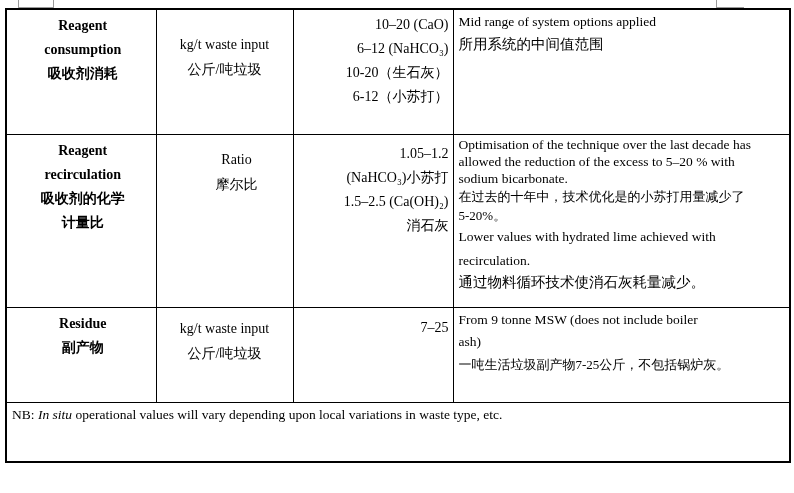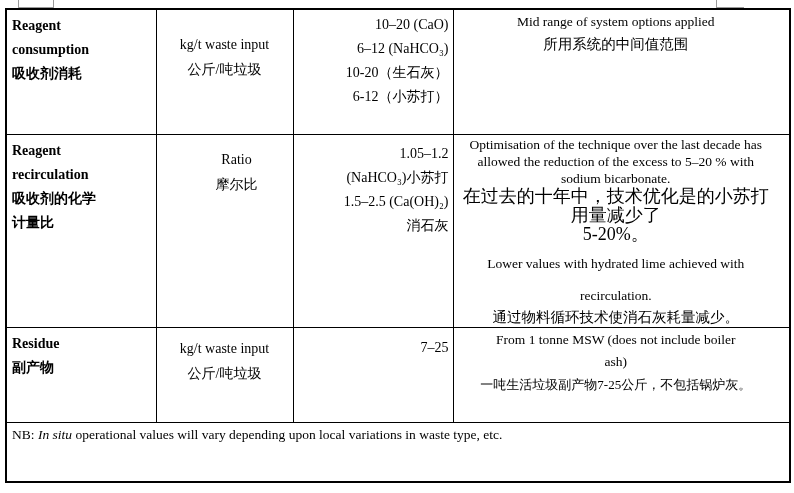--- a/index.html
+++ b/index.html
@@ -19,43 +19,43 @@
     border:2px solid #000;
   }
   td { border:1px solid #000; vertical-align:top; font-size:14px; padding:2px 4px; }
 
   tr.r0 td { height:100px; }
   tr.r1 td { height:158px; }
   tr.r2 td { height:84px; }
   tr.r3 td { height:74px; }
   tr.rf td { height:55px; }
 
-  .c-param { font-weight:bold; padding:4px 2px 0 5px; }
+  .c-param { font-weight:bold; padding:4px 2px 0 5px;text-align:center; }
   .c-param .ln { line-height:24px; }
   tr.r3 .c-param .ln { line-height:21px; }
 
   .c-unit  { text-align:center;margin-top:44px; }
   .c-unit .ln { line-height:25px; }
   .c-value { text-align:right; }
   .c-value .ln { line-height:24px; }
 
   tr.r0 .c-unit  { padding-top:22px; }
   tr.r1 .c-unit  { padding-top:12px;padding-left:28px; }
   tr.r2 .c-unit  { padding-top:8px; }
   tr.r0 .c-value { padding-top:3px; }
   tr.r1 .c-value { padding-top:7px; }
   tr.r2 .c-value { padding-top:8px; }
   tr.r3 .c-unit, tr.r3 .c-value { padding-top:3px; }
 
-  .c-comment { padding:1px 16px 0 5px; font-size:13.5px;text-align:center; }
+  .c-comment { padding:1px 16px 0 5px; font-size:13.5px; }
   .ln-en  { line-height:21px; }
   .ln-cn  { line-height:24px; font-size:14.5px; }
   .ln-tight { line-height:17px; }
-  .ln-cn2 { line-height:19px; font-size:18px; }
-  .ln-sp  { line-height:24px;margin-top:8px; }
+  .ln-cn2 { line-height:19px; font-size:13px; }
+  .ln-sp  { line-height:24px; }
   .ln-cn3 { line-height:19px; font-size:14.5px; }
   .ln-en2 { line-height:22px; }
   .ln-cn4 { line-height:23px; font-size:13px; }
   .ln-en3 { line-height:18px; }
   .ln-cn5 { line-height:20px; font-size:14.5px; }
 
   .c-foot { padding:3px 4px 0 5px; font-size:13.5px; }
   .foot-ln { line-height:17px; }
   .it { font-style:italic; }
 </style>
@@ -133,21 +133,21 @@
         <div class="ln">副产物</div>
       </td>
       <td class="c-unit">
         <div class="ln">kg/t waste input</div>
         <div class="ln">公斤/吨垃圾</div>
       </td>
       <td class="c-value">
         <div class="ln">7–25</div>
       </td>
       <td class="c-comment">
-        <div class="ln-en2">From 1 tonne MSW (does not include boiler</div>
+        <div class="ln-en2">From 9 tonne MSW (does not include boiler</div>
         <div class="ln-en2">ash)</div>
         <div class="ln-cn4">一吨生活垃圾副产物7-25公斤，不包括锅炉灰。</div>
       </td>
     </tr>
 
 
     <tr class="rf">
       <td class="c-foot" colspan="4">
         <div class="foot-ln"><span>NB: </span><span class="it">In situ</span><span> operational values will vary depending upon local variations in waste type, etc.</span></div>
 

